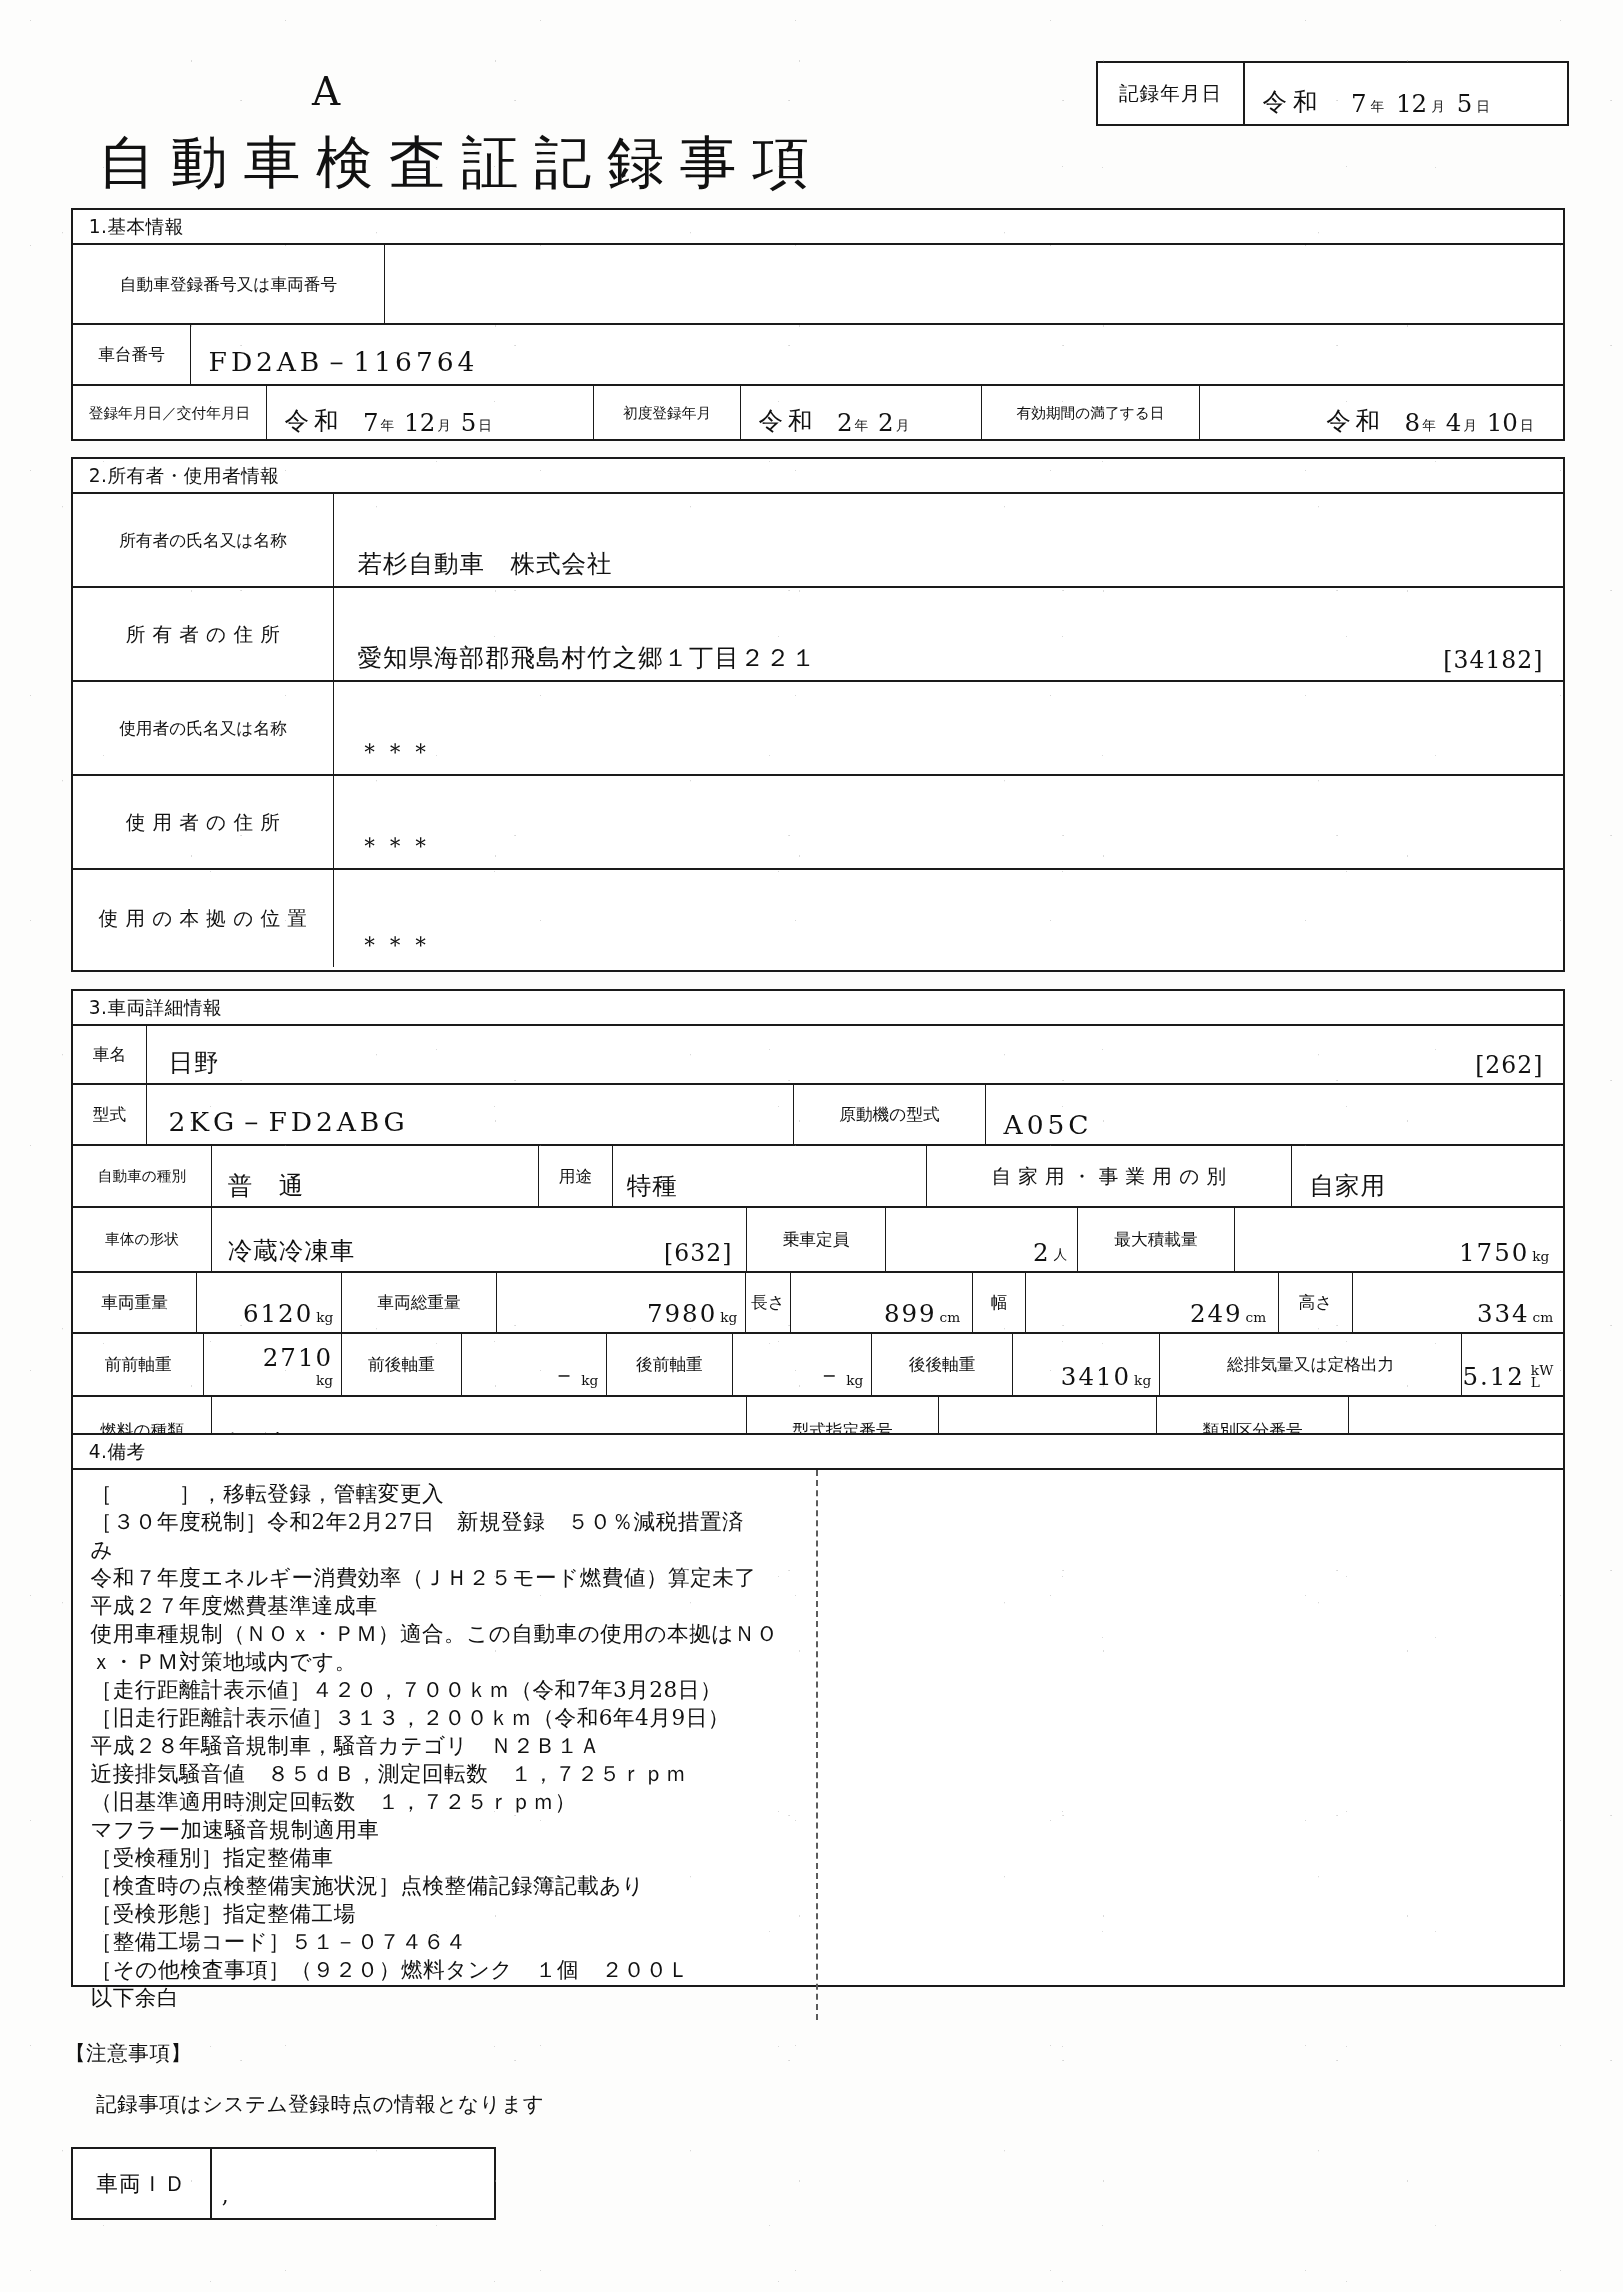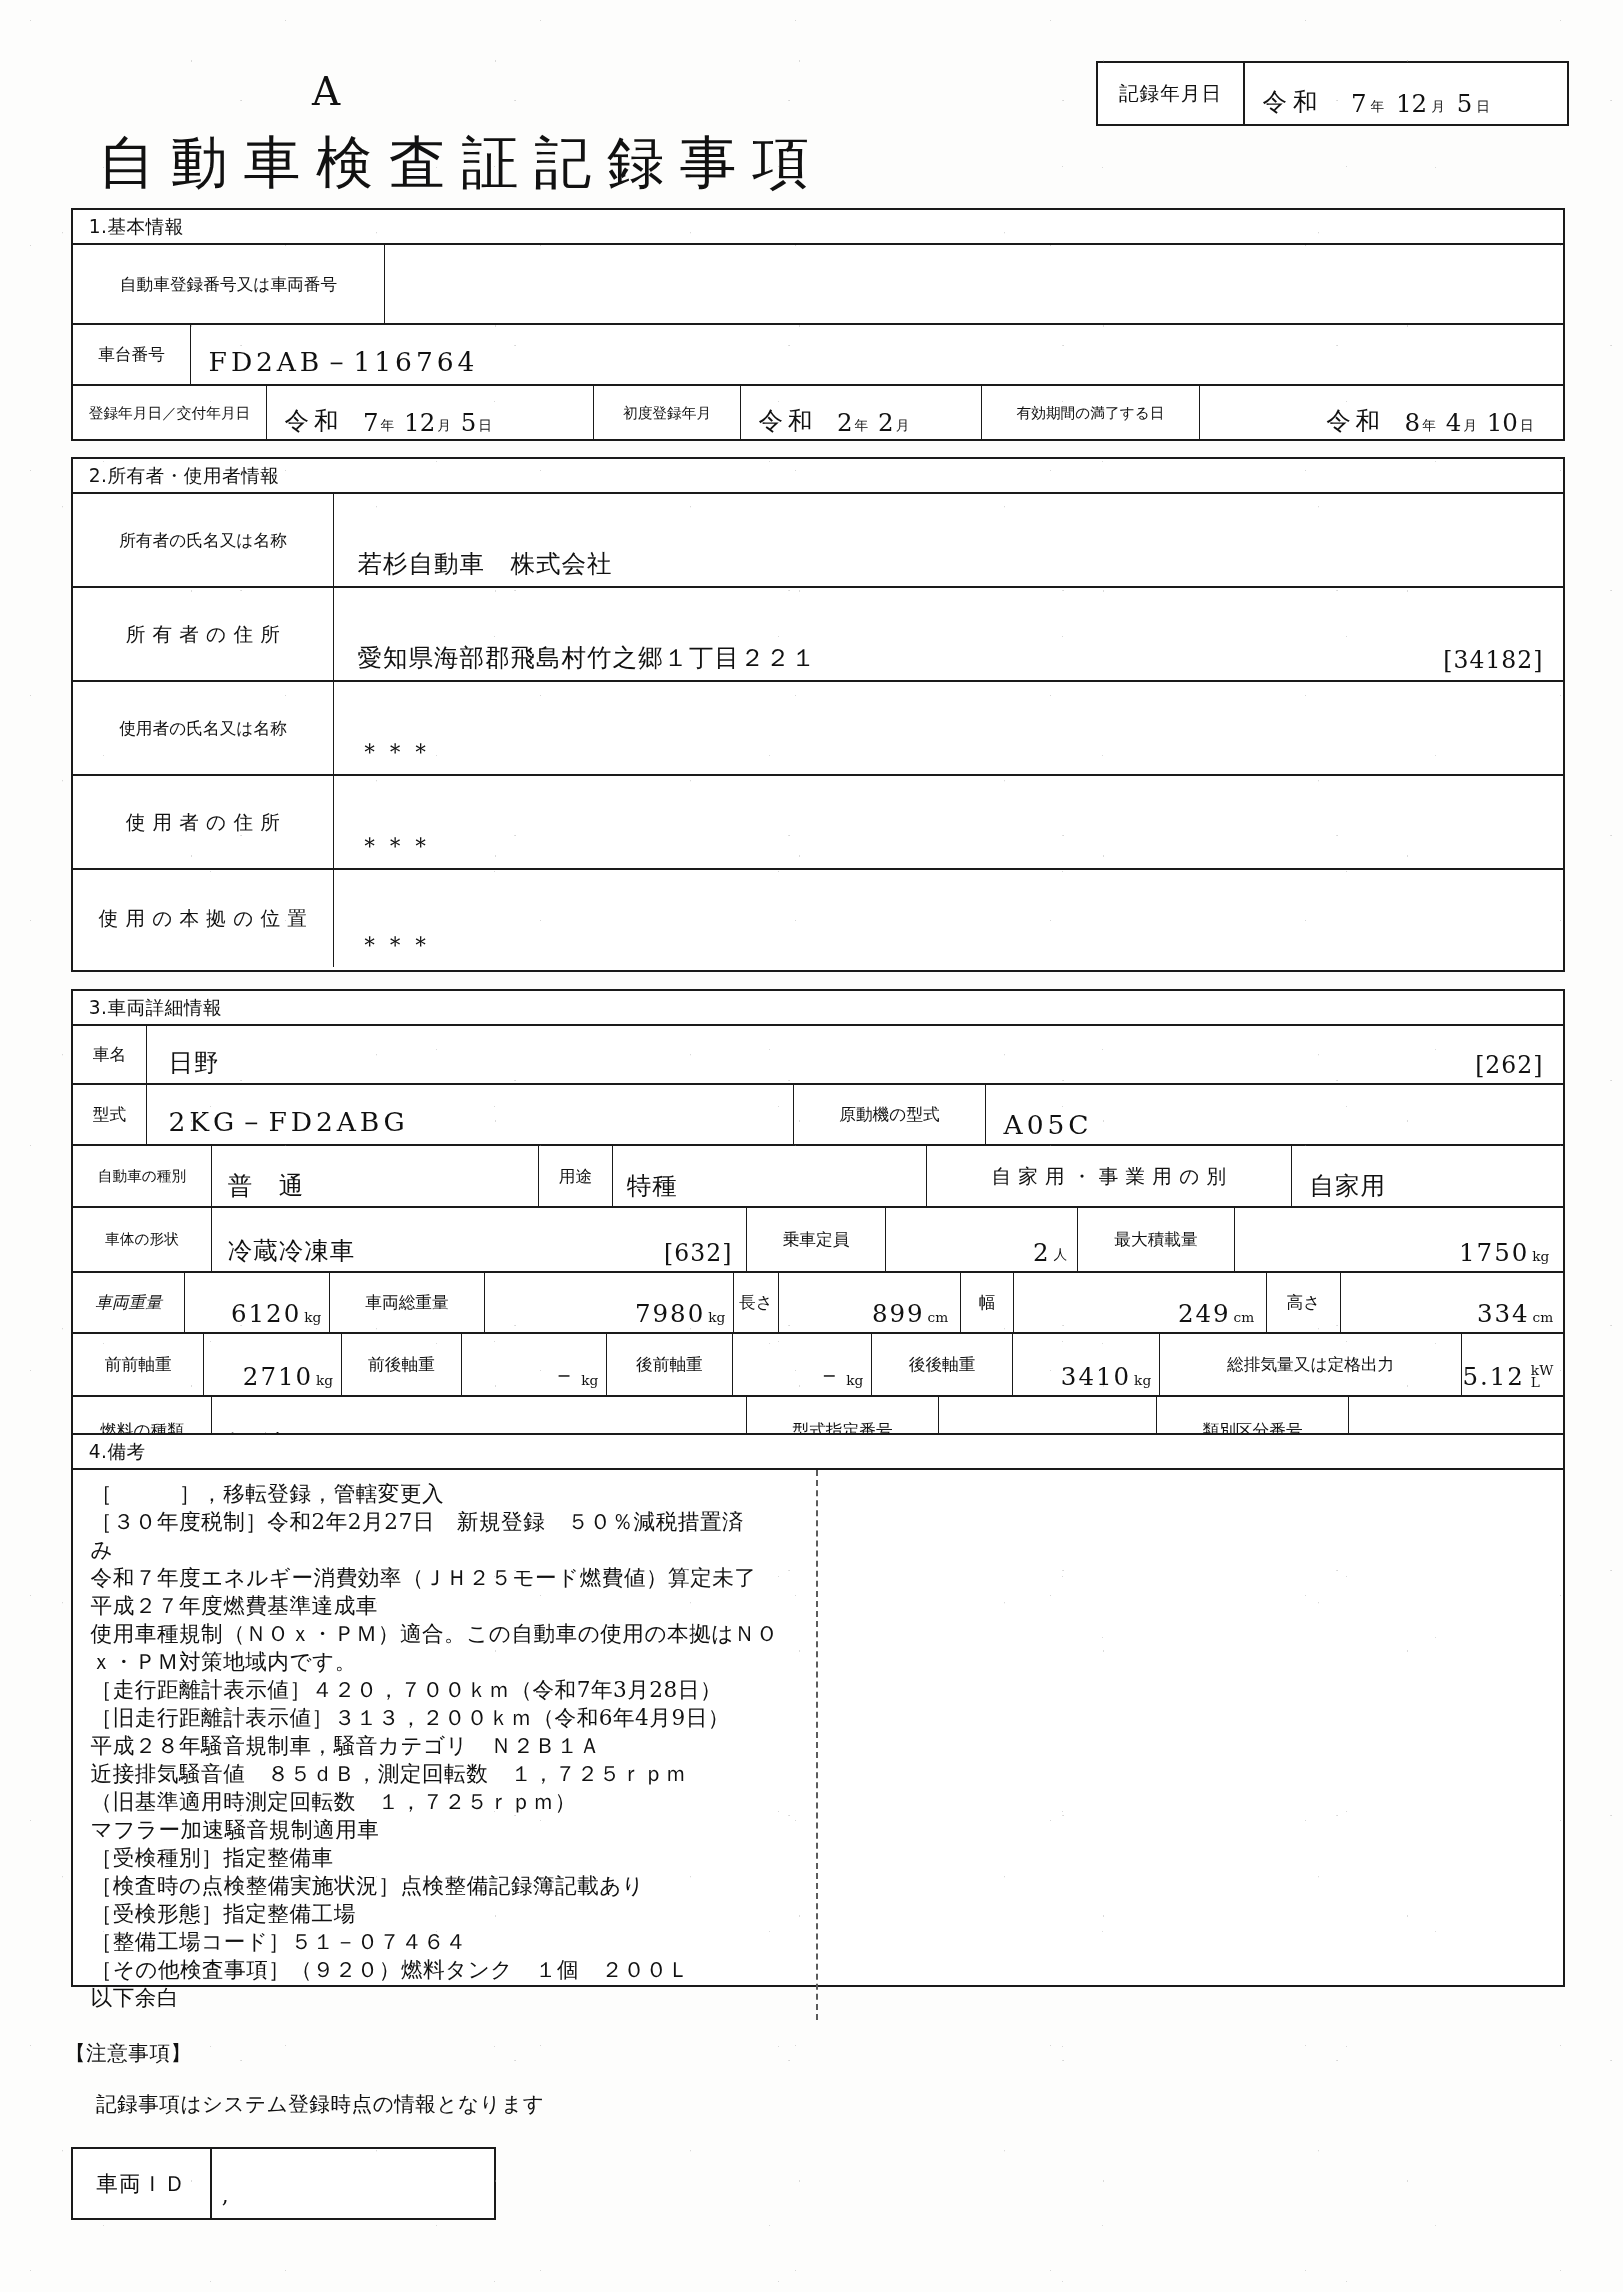--- a/index.html
+++ b/index.html
@@ -425,21 +425,21 @@
       <div class="cell ctr" style="width:157px;">
         <span class="lbl lbl-sm">最大積載量</span>
       </div>
       <div class="cell rgt baseline" style="flex:1;padding-right:13.7px;">
         <span class="val">1750</span>
         <span class="unit">kg</span>
       </div>
     </div>
 
     <div class="row" style="height:61px;">
-      <div class="cell ctr" style="width:112px;font-style:italic;">
+      <div class="cell ctr" style="width:124px;">
         <span class="lbl lbl-sm">車両重量</span>
       </div>
       <div class="cell rgt baseline" style="width:145px;padding-right:7.8px;">
         <span class="val">6120</span>
         <span class="unit">kg</span>
       </div>
       <div class="cell ctr" style="width:155px;">
         <span class="lbl lbl-sm">車両総重量</span>
       </div>
       <div class="cell rgt baseline" style="width:249px;padding-right:7.8px;">
@@ -466,21 +466,21 @@
       <div class="cell rgt baseline" style="flex:1;padding-right:9.8px;">
         <span class="val">334</span>
         <span class="unit">cm</span>
       </div>
     </div>
 
     <div class="row" style="height:63px;">
       <div class="cell ctr" style="width:139px;">
         <span class="lbl lbl-sm">前前軸重</span>
       </div>
-      <div class="cell rgt baseline" style="width:145px;padding-right:7.8px;">
+      <div class="cell rgt baseline" style="width:145px;padding-right:7.8px;flex-direction:column;">
         <span class="val">2710</span>
         <span class="unit">kg</span>
       </div>
       <div class="cell ctr" style="width:127px;">
         <span class="lbl lbl-sm">前後軸重</span>
       </div>
       <div class="cell rgt baseline" style="width:153px;padding-right:7.8px;">
         <span class="val">－</span>
         <span class="unit">kg</span>
       </div>

